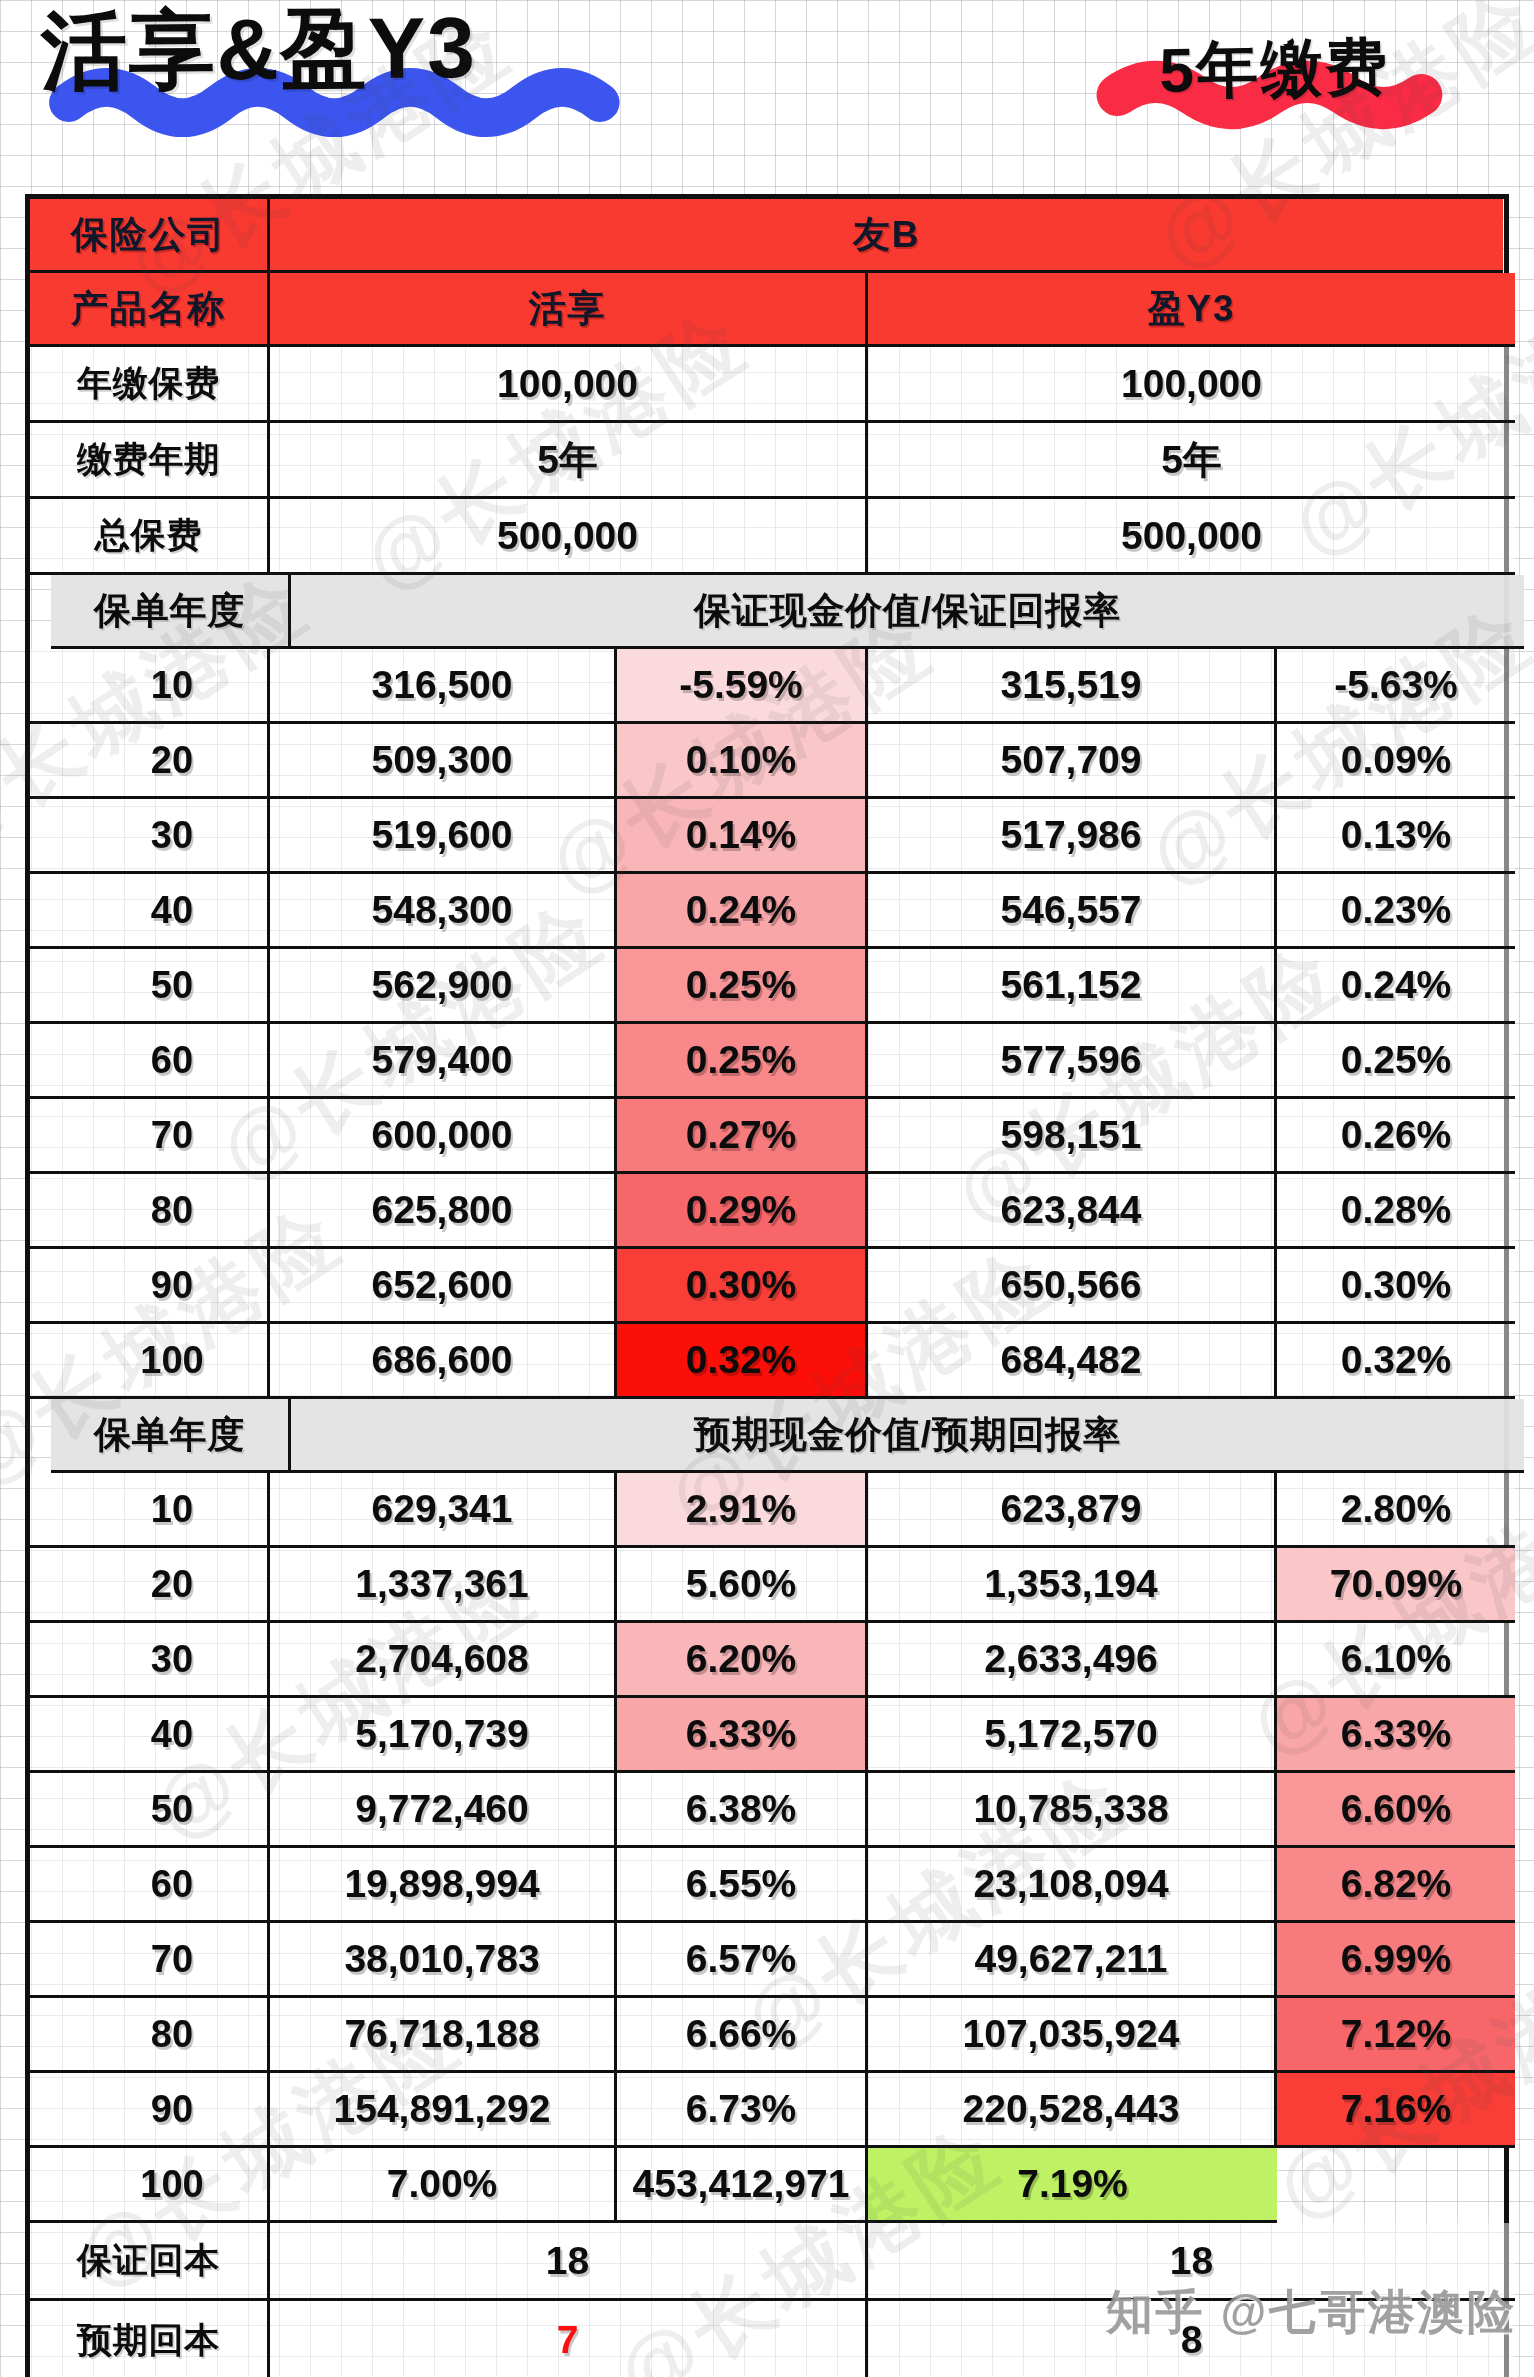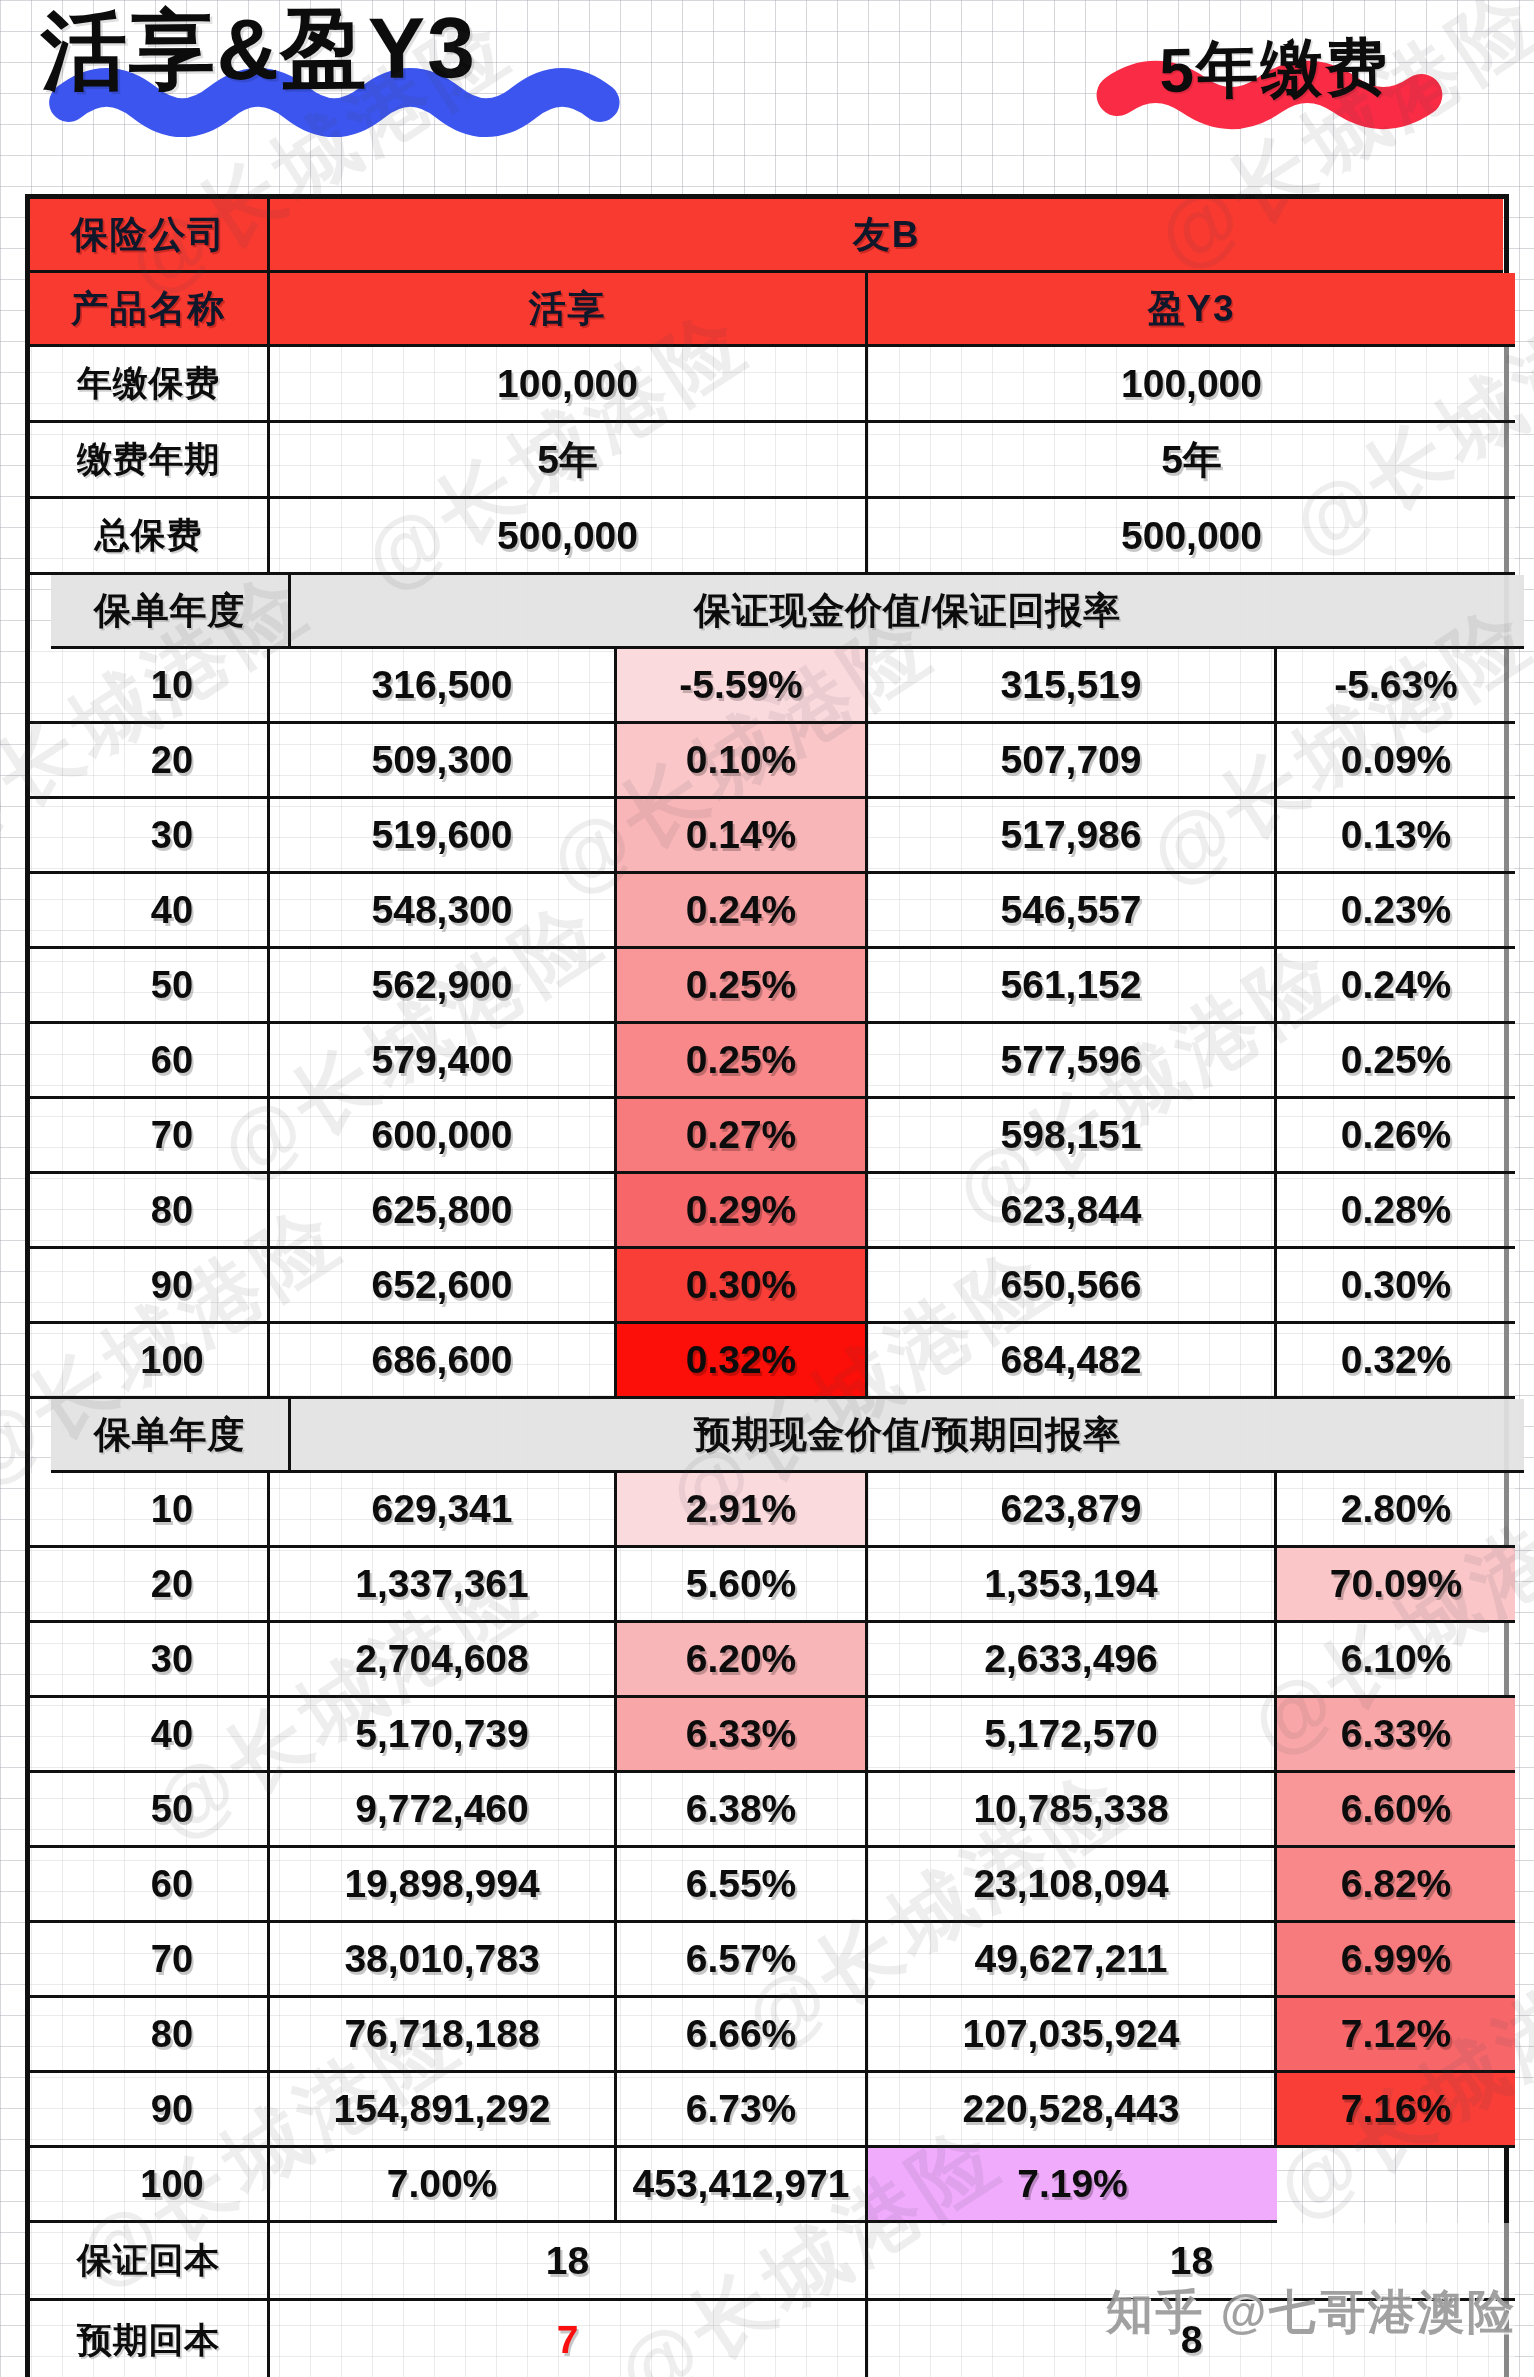--- a/index.html
+++ b/index.html
@@ -295,21 +295,21 @@
     <div class="cell c-year">90</div>
     <div class="cell c-num">154,891,292</div>
     <div class="cell c-num">6.73%</div>
     <div class="cell c-num">220,528,443</div>
     <div class="cell c-num" style="background-color: rgb(249, 62, 56);">7.16%</div>
   </div>
   <div class="row r-data">
     <div class="cell c-year">100</div>
     <div class="cell c-num">7.00%</div>
     <div class="cell c-num">453,412,971</div>
-    <div class="cell c-num" style="background-color: #f0abfc;">7.19%</div>
+    <div class="cell c-num" style="background-color: #bef264;">7.19%</div>
   </div>
 
   <div class="row r-foot m-2-2">
     <div class="cell c-label">保证回本</div>
     <div class="cell c-num">18</div>
     <div class="cell c-num">18</div>
   </div>
   <div class="row r-foot m-2-2">
     <div class="cell c-label">预期回本</div>
     <div class="cell c-num" style="color: rgb(251, 14, 14);">7</div>

